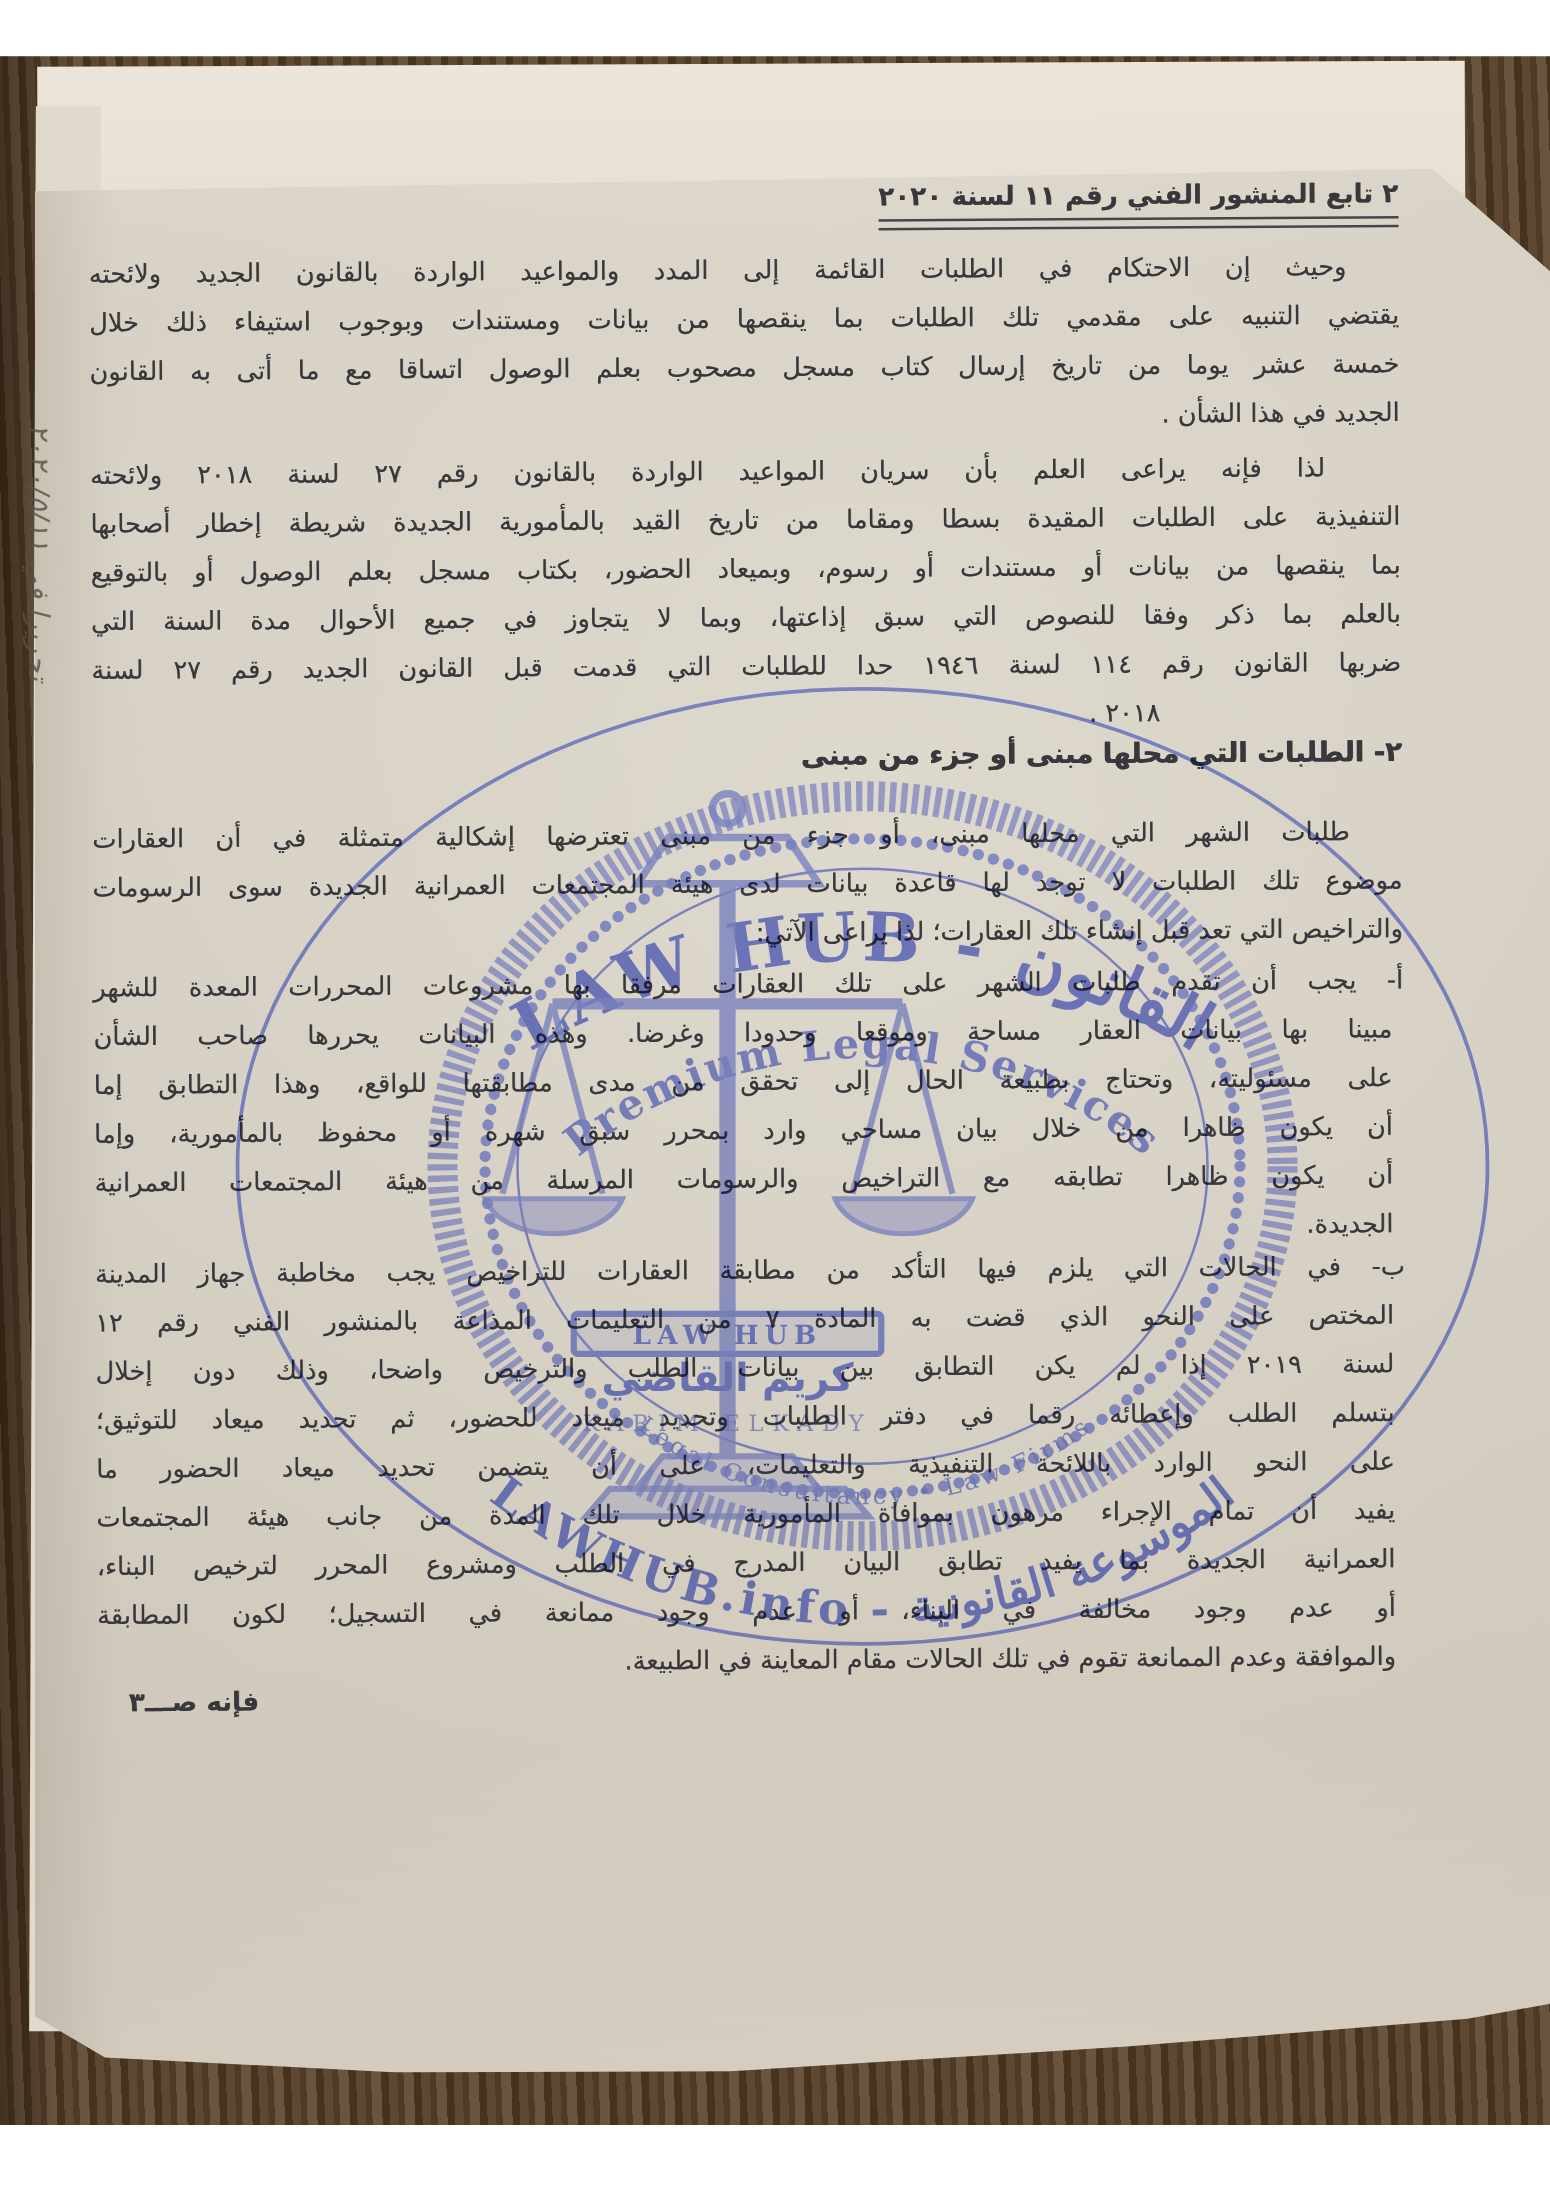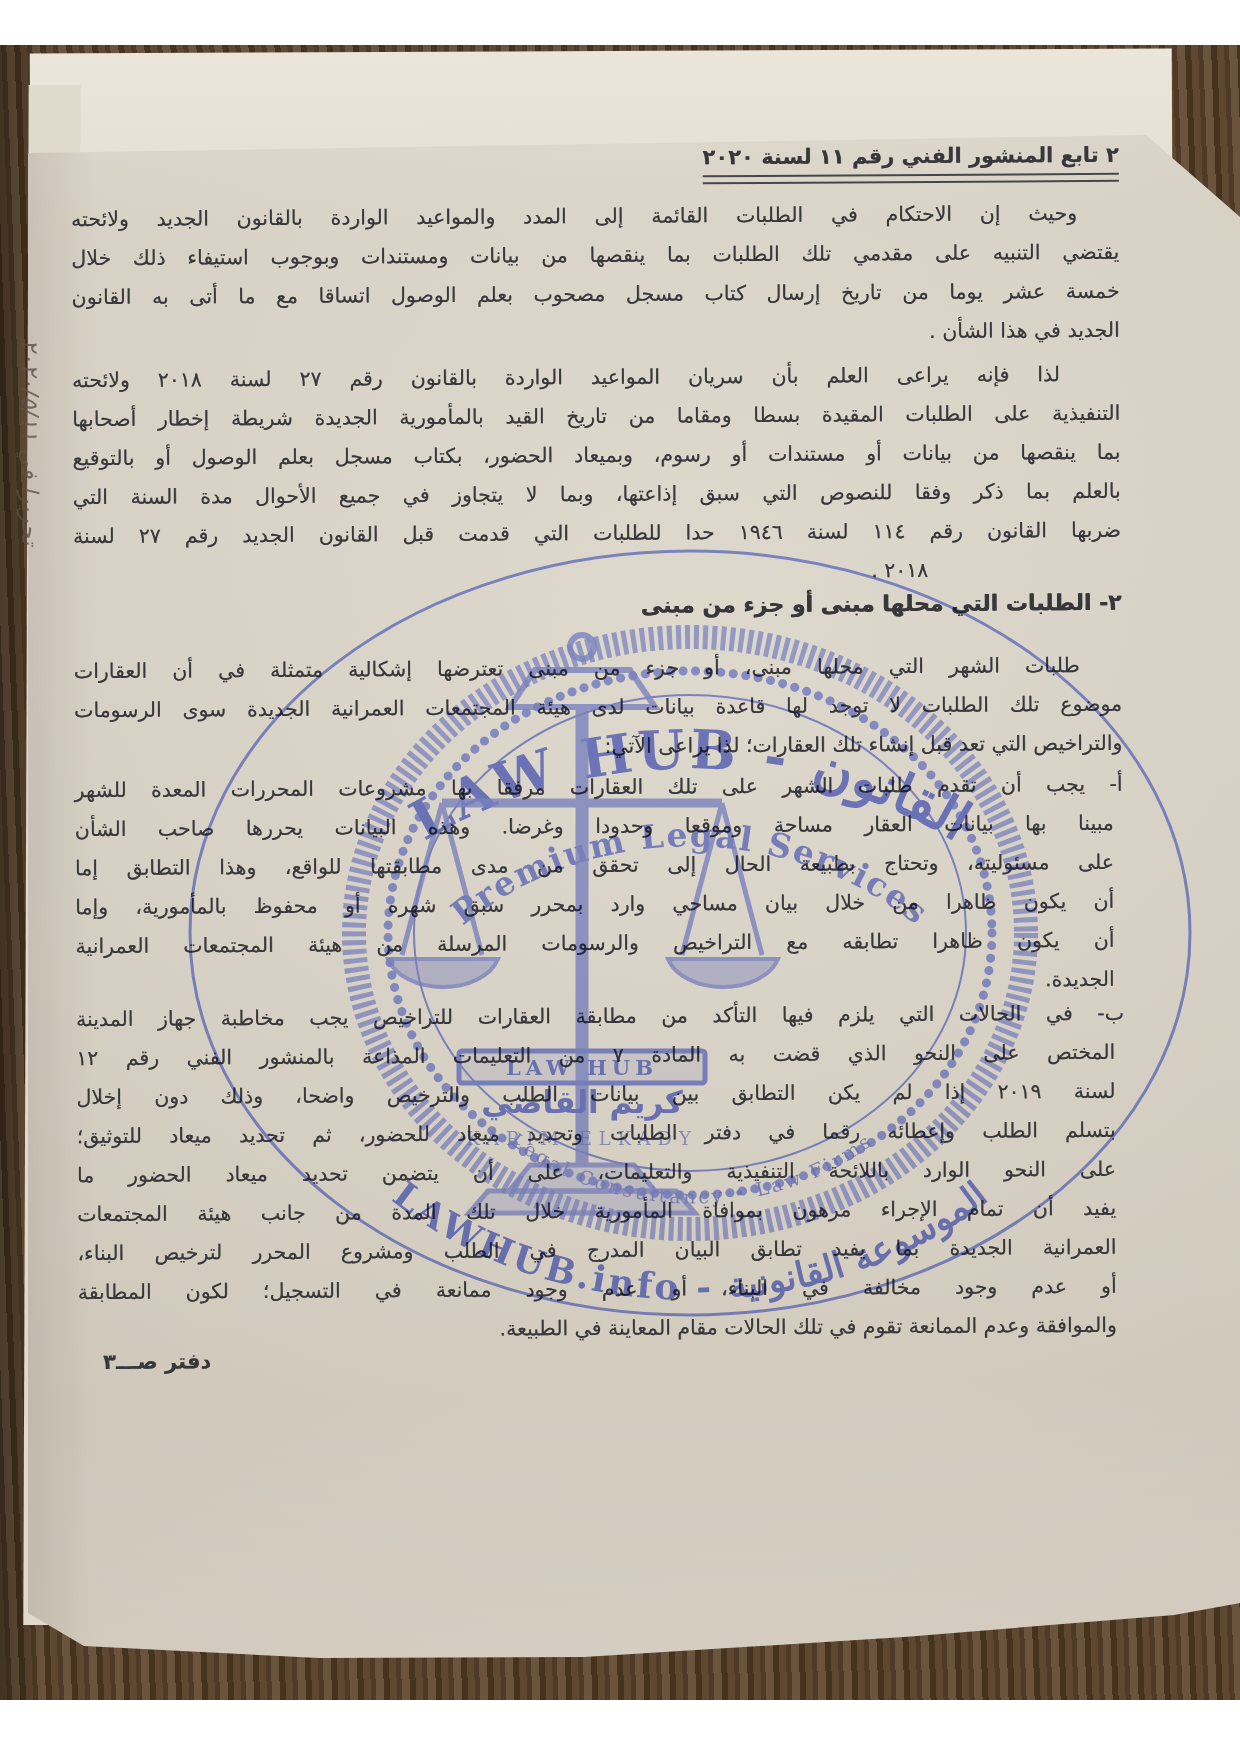--- a/index.html
+++ b/index.html
@@ -146,21 +146,21 @@
         <div class="line jl">المختص على النحو الذي قضت به المادة ٧ من التعليمات المذاعة بالمنشور الفني رقم ١٢</div>
         <div class="line jl">لسنة ٢٠١٩ إذا لم يكن التطابق بين بيانات الطلب والترخيص واضحا، وذلك دون إخلال</div>
         <div class="line jl">بتسلم الطلب وإعطائه رقما في دفتر الطلبات وتحديد ميعاد للحضور، ثم تحديد ميعاد للتوثيق؛</div>
         <div class="line jl">على النحو الوارد باللائحة التنفيذية والتعليمات، على أن يتضمن تحديد ميعاد الحضور ما</div>
         <div class="line jl">يفيد أن تمام الإجراء مرهون بموافاة المأمورية خلال تلك المدة من جانب هيئة المجتمعات</div>
         <div class="line jl">العمرانية الجديدة بما يفيد تطابق البيان المدرج في الطلب ومشروع المحرر لترخيص البناء،</div>
         <div class="line jl">أو عدم وجود مخالفة في البناء، أو عدم وجود ممانعة في التسجيل؛ لكون المطابقة</div>
         <div class="line ll">والموافقة وعدم الممانعة تقوم في تلك الحالات مقام المعاينة في الطبيعة.</div>
       </div>
 
-    <div class="footer">دفتر صـــ٣</div>
+    <div class="footer">فإنه صـــ٣</div>
   </div>
 
   <svg class="stamp" viewBox="0 0 1080 910">
     <defs>
       <path id="arcTop" d="M115,560 A448,375 0 0 1 965,560"></path>
       <path id="arcBottom" d="M140,610 A430,355 0 0 0 940,610"></path>
       <path id="arcInTop" d="M225,585 A330,290 0 0 1 855,585"></path>
       <path id="arcInBot" d="M278,560 A272,235 0 0 0 806,560"></path>
     </defs>
 

